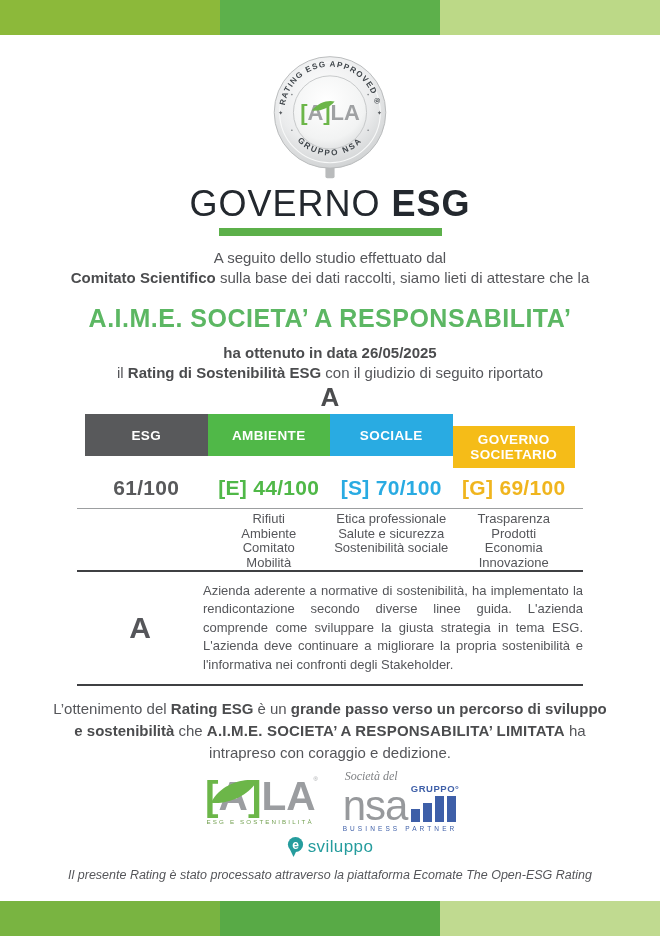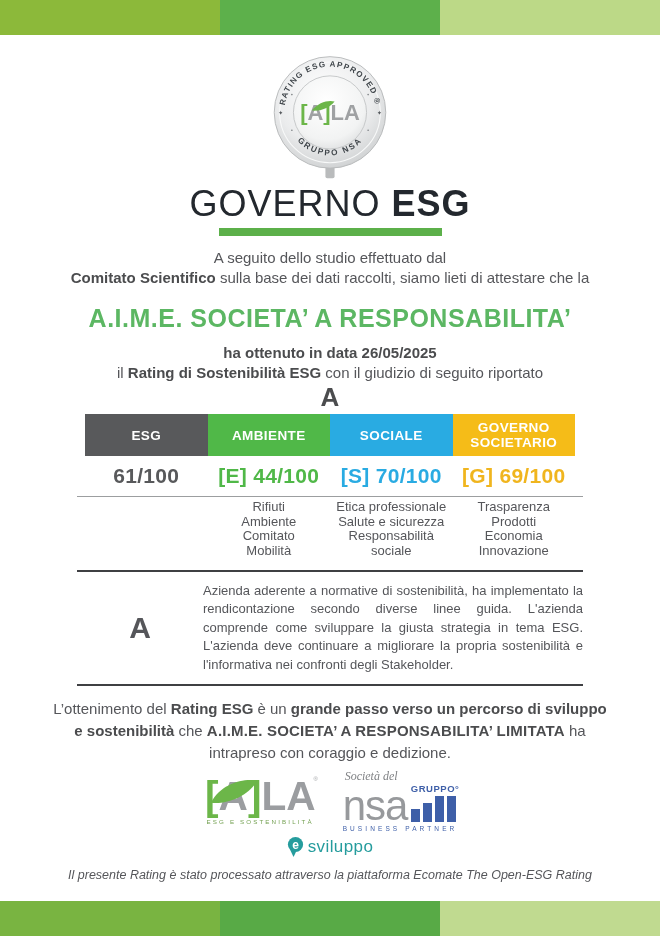--- a/index.html
+++ b/index.html
@@ -31,29 +31,29 @@
   .attain{margin-top:7px;font-size:15px;line-height:20px;}
   .grade-big{font-size:26px;line-height:28px;font-weight:700;color:#4b4c4e;}
   
   .tbl{width:490px;margin:3px auto 0;}
   .row{display:flex;}
   .row .cell{width:122.5px;display:flex;align-items:center;justify-content:center;}
   .head .cell{height:42px;color:#fff;font-weight:700;font-size:13.5px;letter-spacing:.4px;line-height:15px;}
   .h-esg{background:var(--esg-gray,#58595b);}
   .h-amb{background:var(--ambiente-green,#50b848);}
   .h-soc{background:var(--sociale-blue,#29abe2);}
-  .h-gov{background:var(--governo-yellow,#f5bc18);}
+  .h-gov{background:var(--governo-yellow,#f5bc18);margin-top:12px;}
   .scores .cell{height:40px;font-size:21px;font-weight:700;letter-spacing:.3px;}
   .s-esg{color:var(--esg-gray,#58595b);}
   .s-e{color:var(--ambiente-green,#50b848);}
   .s-s{color:var(--sociale-blue,#29abe2);}
   .s-g{color:var(--score-yellow,#f0b51e);}
   .rule-thin{width:506px;border-top:1px solid #9c9ea0;margin:0 auto;}
   .rule-thick{width:506px;border-top:2px solid var(--rule-dark,#3f4043);margin:0 auto;}
-  .topics{width:490px;margin:0 auto;padding:3px 0 12px;min-height:58px;}
+  .topics{width:490px;margin:0 auto;padding:3px 0 0;min-height:58px;}
   .topics .cell{align-items:flex-start;font-size:13px;line-height:14.5px;}
   .topics .cell > div{width:100%;}
   
   .assess{width:506px;margin:10px auto;display:flex;text-align:left;min-height:90px;}
   .assess-grade{width:126px;display:flex;align-items:center;justify-content:center;
                 font-size:30px;font-weight:700;color:#55565a;}
   .assess-text{flex:1;font-size:13px;line-height:18.4px;text-align:justify;}
   
   .closing{width:566px;margin:12px auto 0;font-size:15px;line-height:22px;}
   .closing b{color:#4b4c4e;}
@@ -168,21 +168,21 @@
         <div>Rifiuti</div>
         <div>Ambiente</div>
         <div>Comitato</div>
         <div>Mobilità</div>
       </div>
     </div>
     <div class="cell">
       <div>
         <div>Etica professionale</div>
         <div>Salute e sicurezza</div>
-        <div>Responsabilità sociale</div>
+        <div>Sostenibilità sociale</div>
       </div>
     </div>
     <div class="cell">
       <div>
         <div>Trasparenza</div>
         <div>Prodotti</div>
         <div>Economia</div>
         <div>Innovazione</div>
       </div>
     </div>

